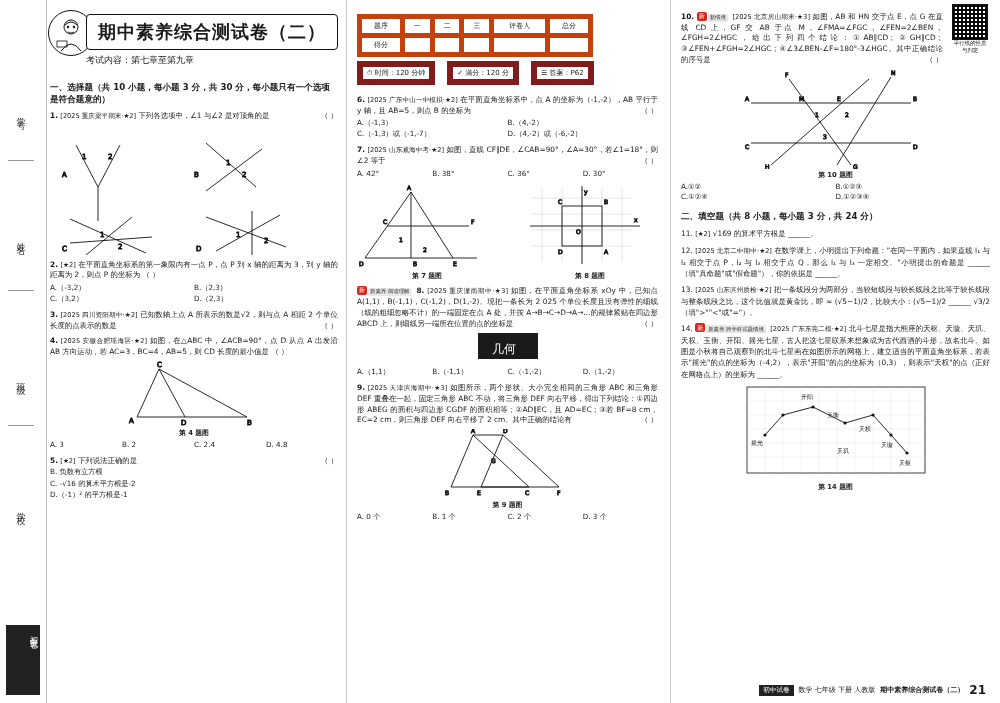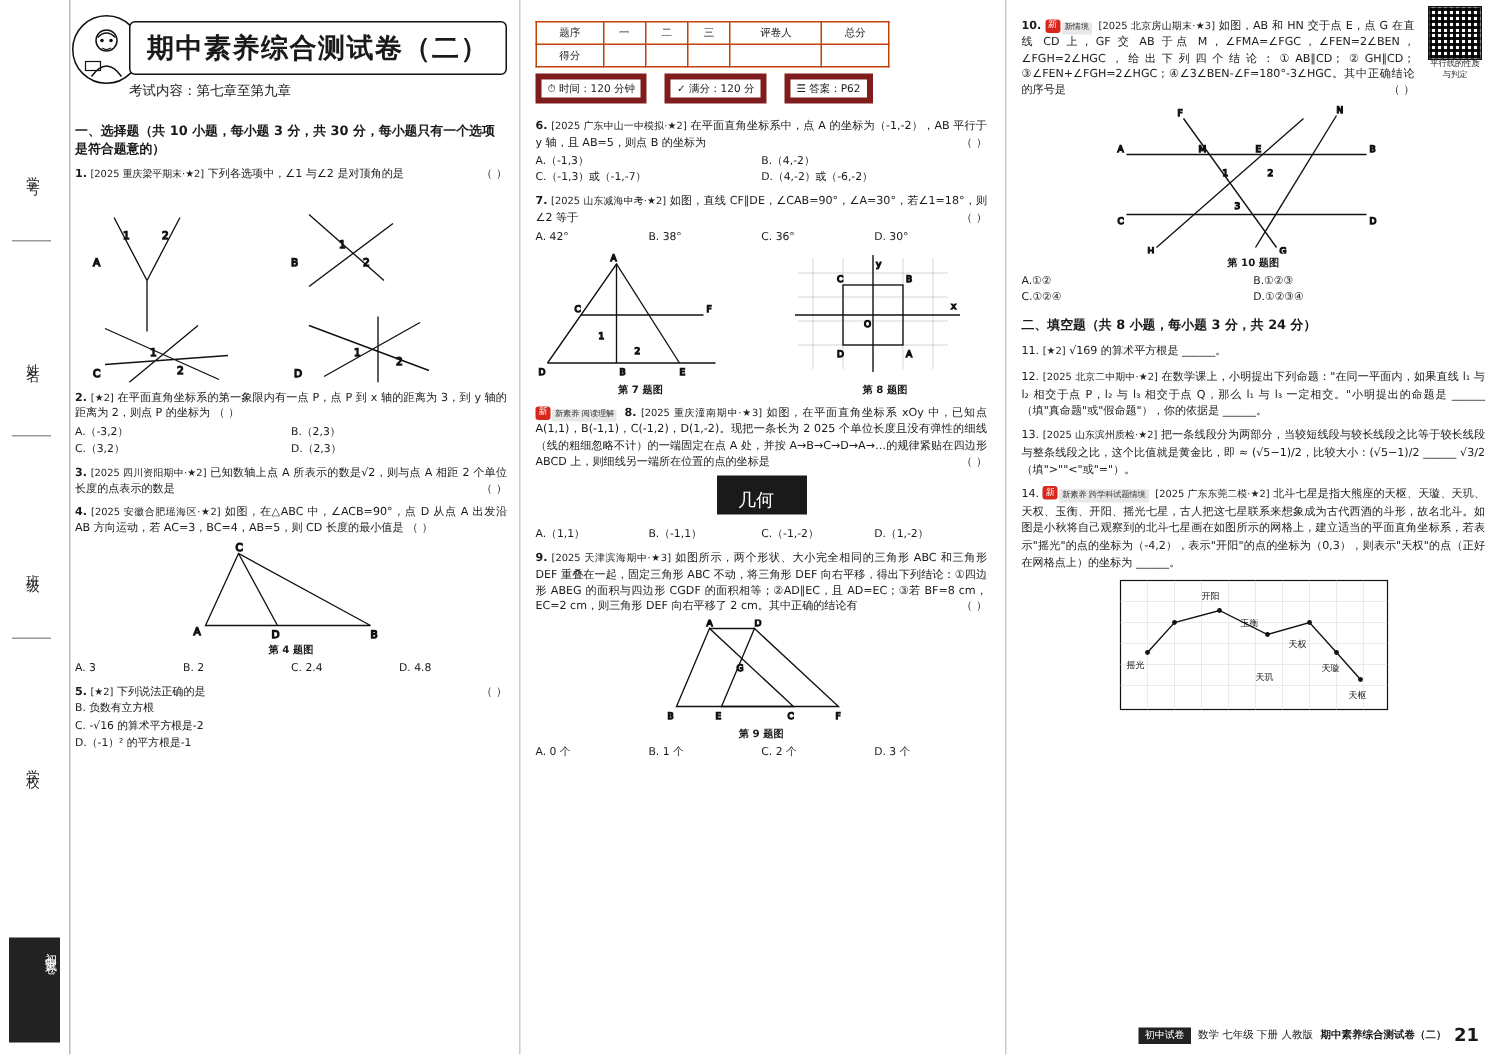--- a/index.html
+++ b/index.html
@@ -73,23 +73,23 @@
   .newtag{
     display:inline-block;background:#d9261c;color:#fff;font-size:6px;
     padding:0 2px;border-radius:2px;vertical-align:1px;margin-right:1px;
   }
   .newtag2{
     display:inline-block;background:#e8e8e8;color:#333;font-size:5.4px;
     padding:0 2px;border-radius:1px;margin-right:2px;
   }
   
   .scoretable{border-collapse:collapse;width:236px;font-size:7px;margin-top:14px;}
-  .scoretable td{border:1px solid #c2410c;height:14px;text-align:center;padding:0 2px;}
+  .scoretable td{border:5px solid #c2410c;height:14px;text-align:center;padding:0 2px;}
   .infoline{font-size:7px;margin-top:4px;display:flex;gap:12px;}
-  .infobox{border:4px solid #7f1d1d;padding:1px 4px;}
+  .infobox{border:6px solid #7f1d1d;padding:1px 4px;}
   
   .qr{
     position:absolute;right:2px;top:4px;width:34px;height:34px;
     background:
       repeating-linear-gradient(0deg,#111 0 2px,#fff 2px 4px),
       repeating-linear-gradient(90deg,#111 0 2px,#fff 2px 4px);
     background-blend-mode:multiply;
     border:1px solid #111;
   }
   .qr-label{position:absolute;right:2px;top:40px;width:36px;font-size:5.5px;line-height:7px;text-align:center;color:#222;}
@@ -473,20 +473,21 @@
             <text x="60" y="16">开阳</text>
             <text x="86" y="34">玉衡</text>
             <text x="10" y="62">摇光</text>
             <text x="118" y="48">天权</text>
             <text x="96" y="70">天玑</text>
             <text x="140" y="64">天璇</text>
             <text x="158" y="82">天枢</text>
           </g>
         </svg>
       </div>
+      <div class="figcap">第 14 题图</div>
 
       <div class="footer">
         <span class="badge">初中试卷</span>
         <span>数学  七年级  下册  人教版</span>
         <span style="font-weight:bold;">期中素养综合测试卷（二）</span>
         <span class="pg">21</span>
       </div>
     </div>
 
   </div>

